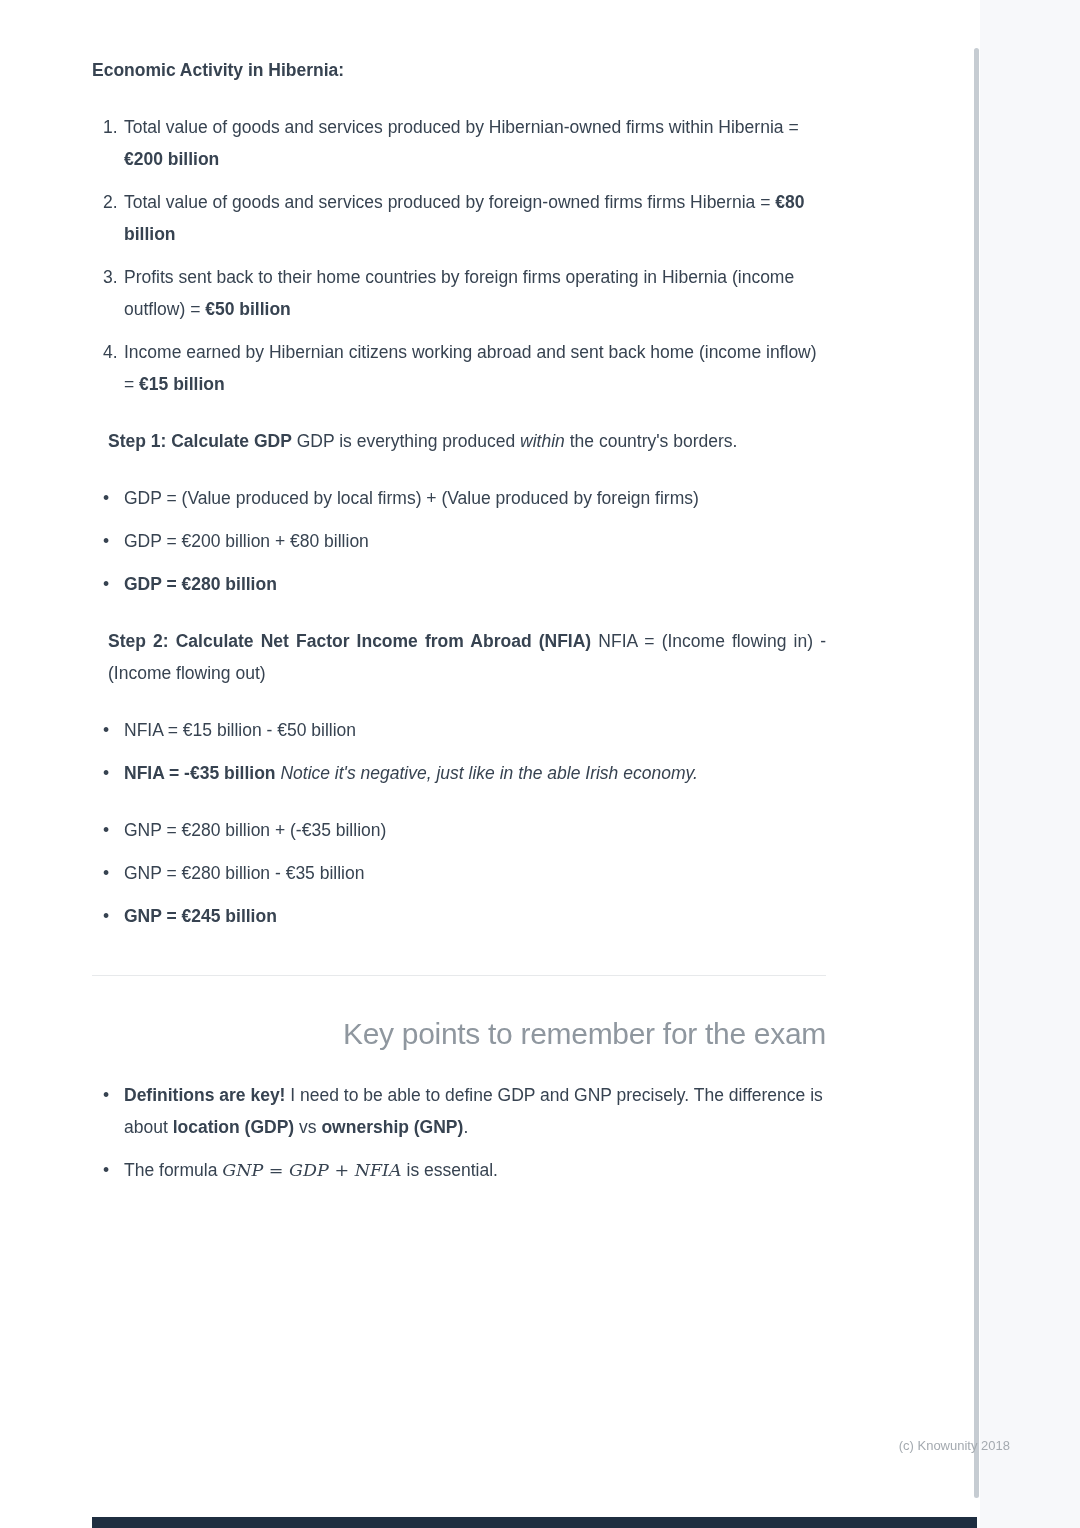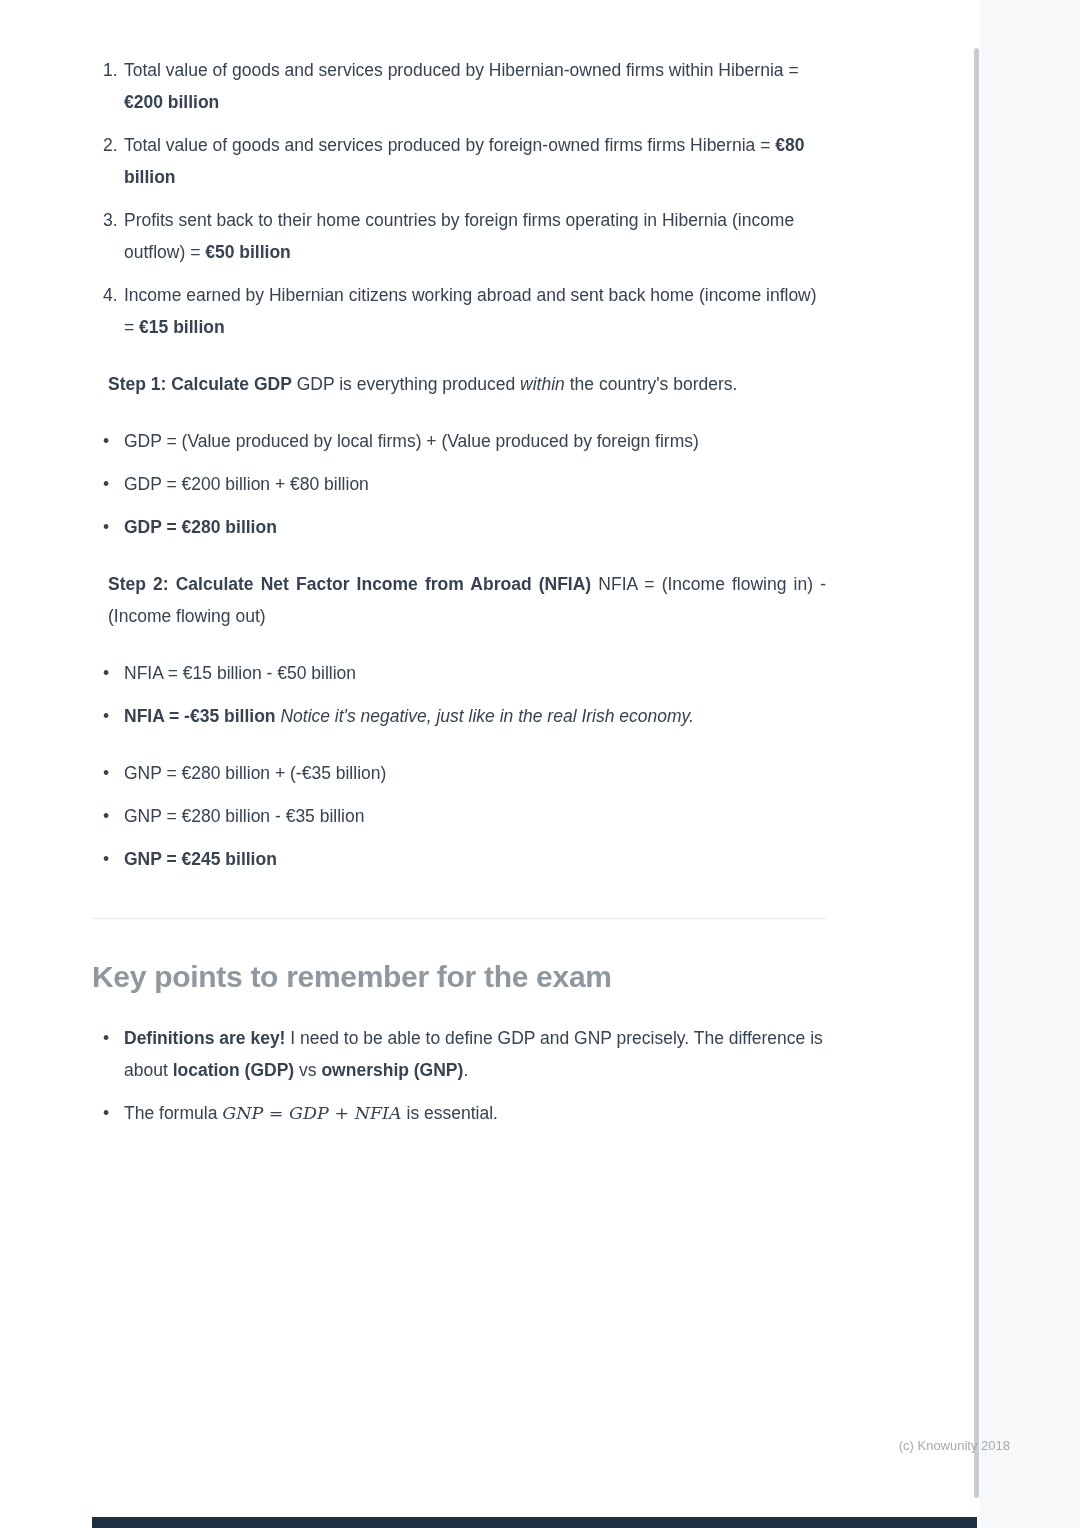--- a/index.html
+++ b/index.html
@@ -30,23 +30,24 @@
   .i{font-style:italic;}
   .math{font-family:"DejaVu Serif", serif;font-style:italic;font-size:17.5px;}
   .list{margin:0 0 25px 0;padding:0;list-style:none;}
   .item{display:flex;align-items:flex-start;margin:0 0 11px 0;}
   .item:last-child{margin-bottom:0;}
   .marker{flex:none;width:32px;padding-left:11px;}
   .itext{flex:1;}
   .divider{height:1px;background:var(--divider);border:none;margin:43px 0 40px 0;}
   .key-heading{
     margin:0 0 27px 0;
-    font-size:30px;line-height:36px;font-weight:700;
+    font-size:30px;line-height:36px;font-weight:400;
     color:var(--muted-heading);
     letter-spacing:-0.3px;
+    text-align:right;
   }
   .side-panel{
     position:absolute;left:980px;top:0;width:100px;height:1528px;
     background:var(--side-panel);
   }
   .scrollbar-thumb{
     position:absolute;left:974px;top:48px;width:5px;height:1450px;
     background:var(--scrollbar);border-radius:3px;
   }
   .credit{
@@ -56,20 +57,21 @@
   .footer-bar{
     position:absolute;left:92px;top:1517px;width:885px;height:11px;
     background:var(--footer-bar);
   }
 </style>
 </head>
 <body>
 
 <div class="content">
 
+  <p class="para"><span class="b">Economic Activity in Hibernia:</span></p>
 
   <ol class="list">
     <li class="item">
       <span class="marker">1.</span>
       <span class="itext"><span>Total value of goods and services produced by Hibernian-owned firms within Hibernia = </span><span class="b">€200 billion</span></span>
     </li>
     <li class="item">
       <span class="marker">2.</span>
       <span class="itext"><span>Total value of goods and services produced by foreign-owned firms firms Hibernia = </span><span class="b">€80 billion</span></span>
     </li>
@@ -103,21 +105,21 @@
 
   <p class="para justify"><span class="b">Step 2: Calculate Net Factor Income from Abroad (NFIA)</span><span> NFIA = (Income flowing in) - (Income flowing out)</span></p>
 
   <ul class="list">
     <li class="item">
       <span class="marker">•</span>
       <span class="itext"><span>NFIA = €15 billion - €50 billion</span></span>
     </li>
     <li class="item">
       <span class="marker">•</span>
-      <span class="itext"><span class="b">NFIA = -€35 billion</span><span class="i"> Notice it's negative, just like in the real Irish economy.</span></span>
+      <span class="itext"><span class="b">NFIA = -€35 billion</span><span class="i"> Notice it's negative, just like in the able Irish economy.</span></span>
     </li>
   </ul>
 
 
   <ul class="list">
     <li class="item">
       <span class="marker">•</span>
       <span class="itext"><span>GNP = €280 billion + (-€35 billion)</span></span>
     </li>
     <li class="item">

